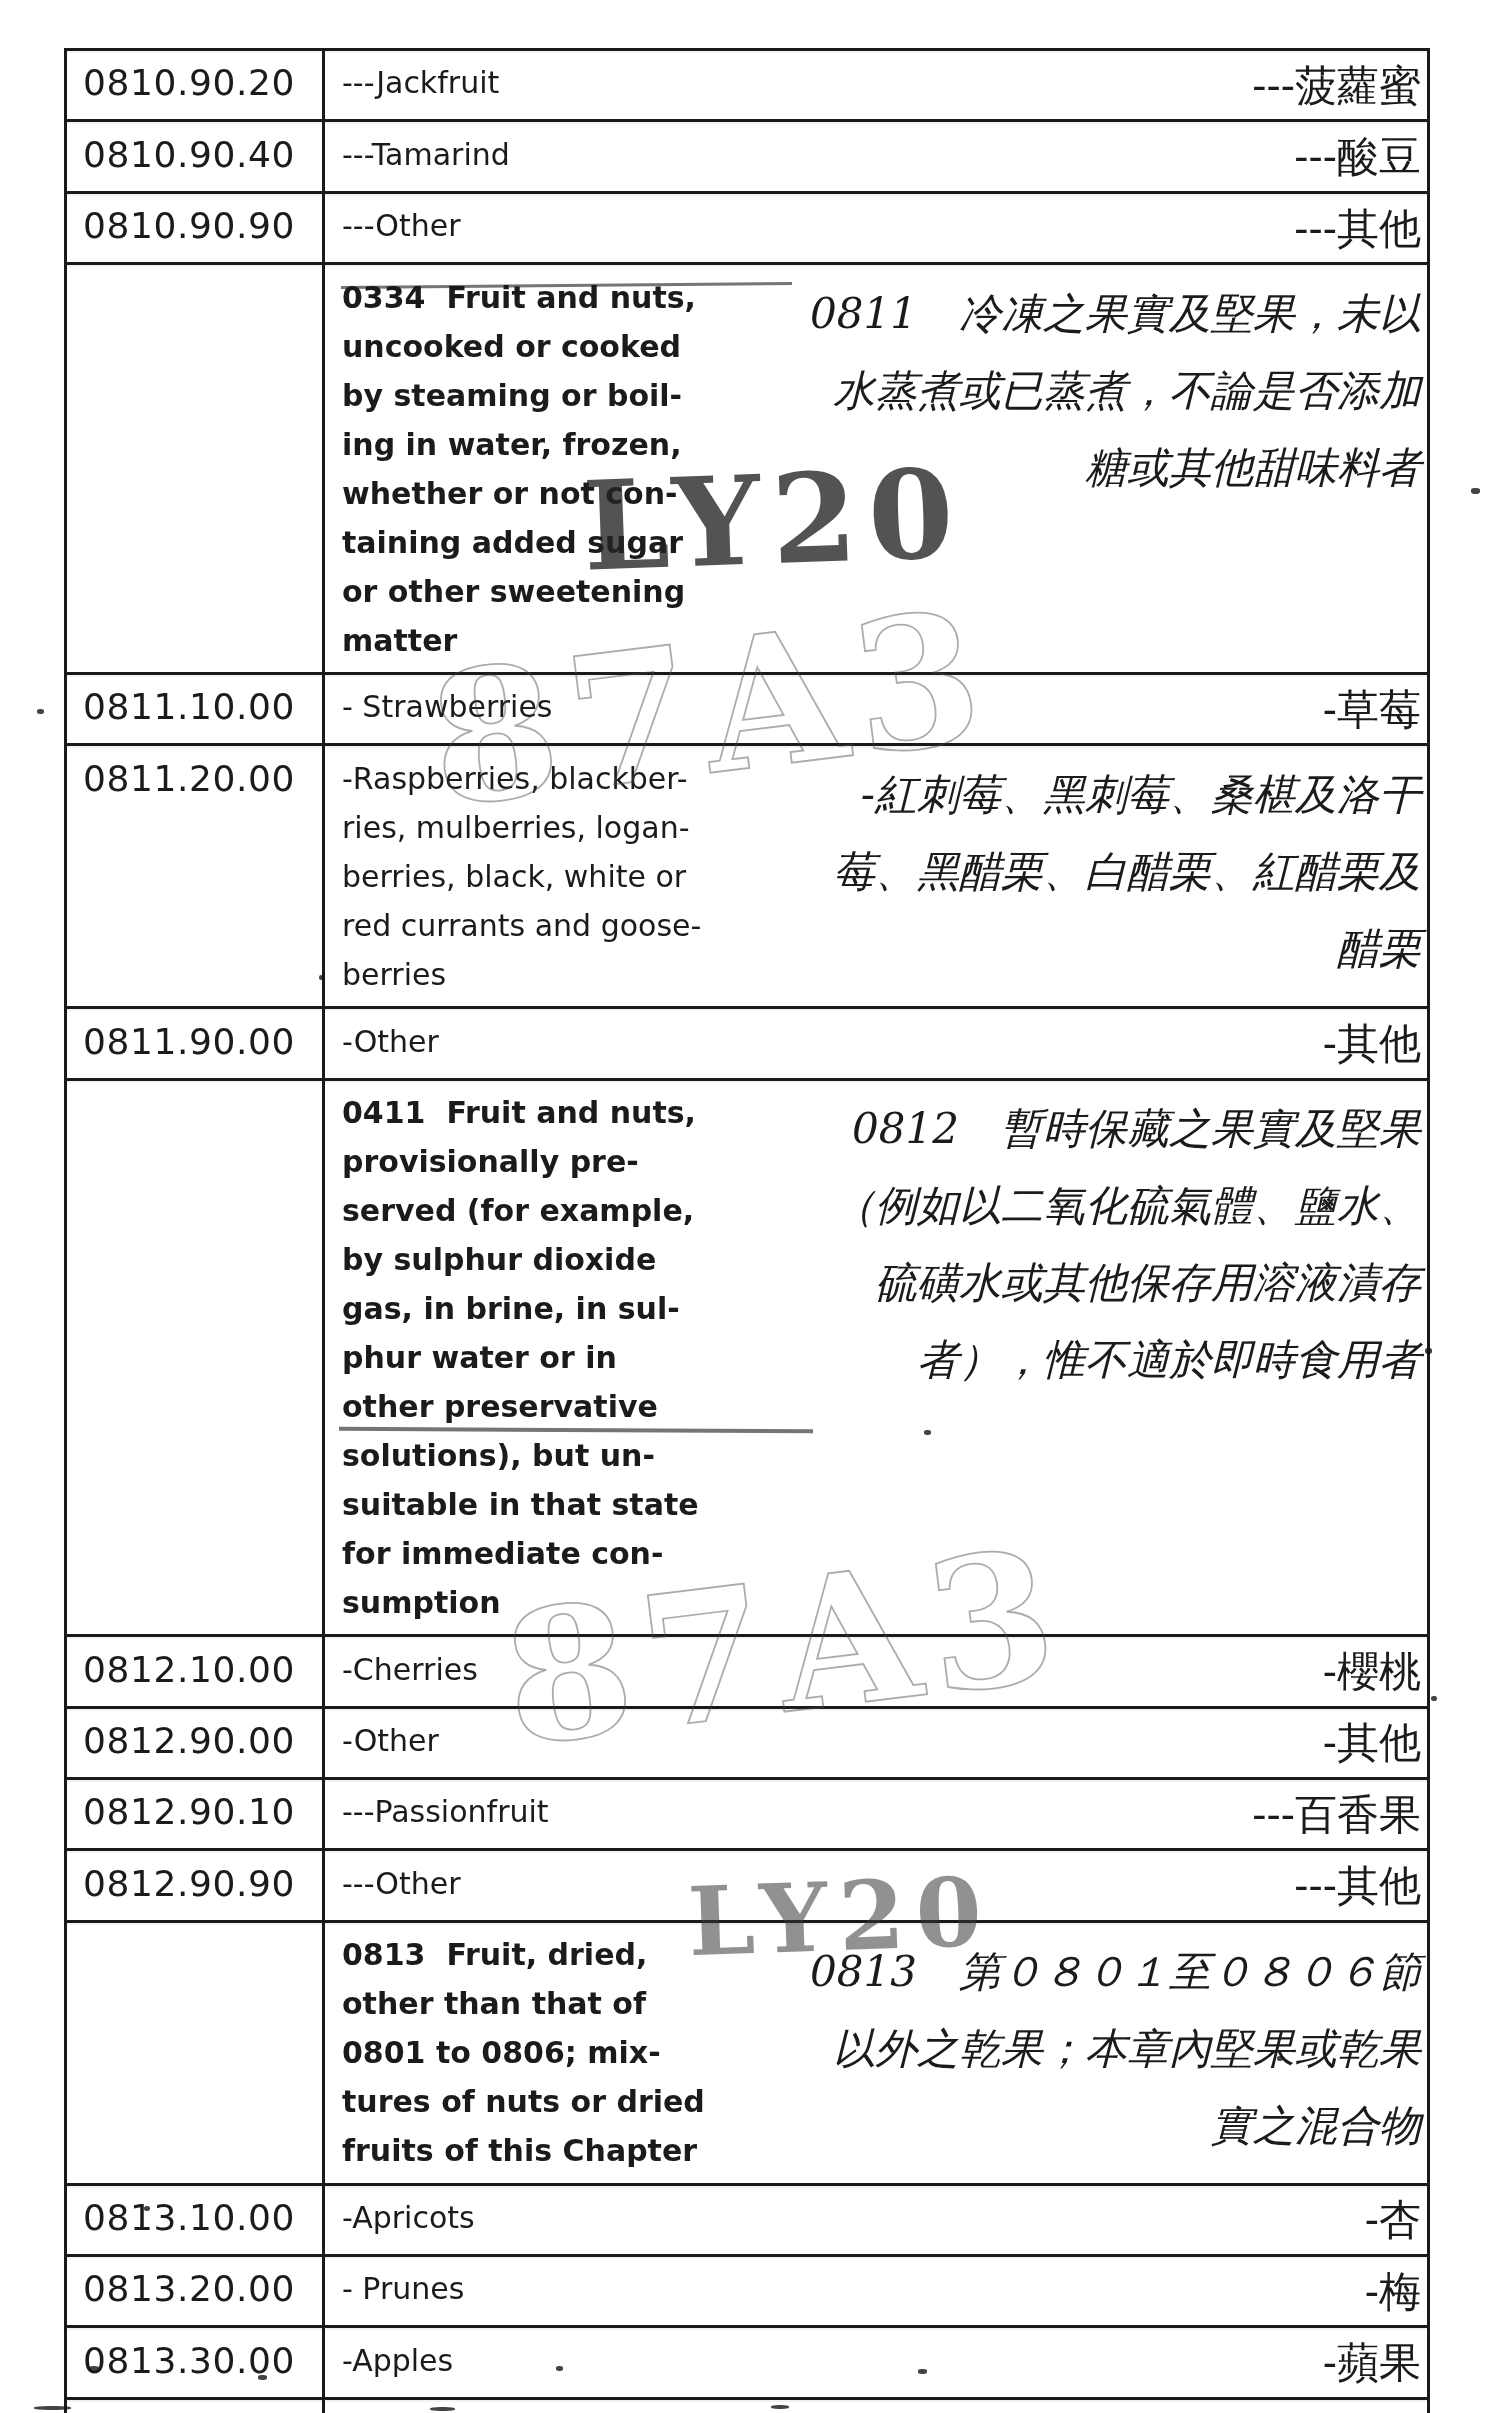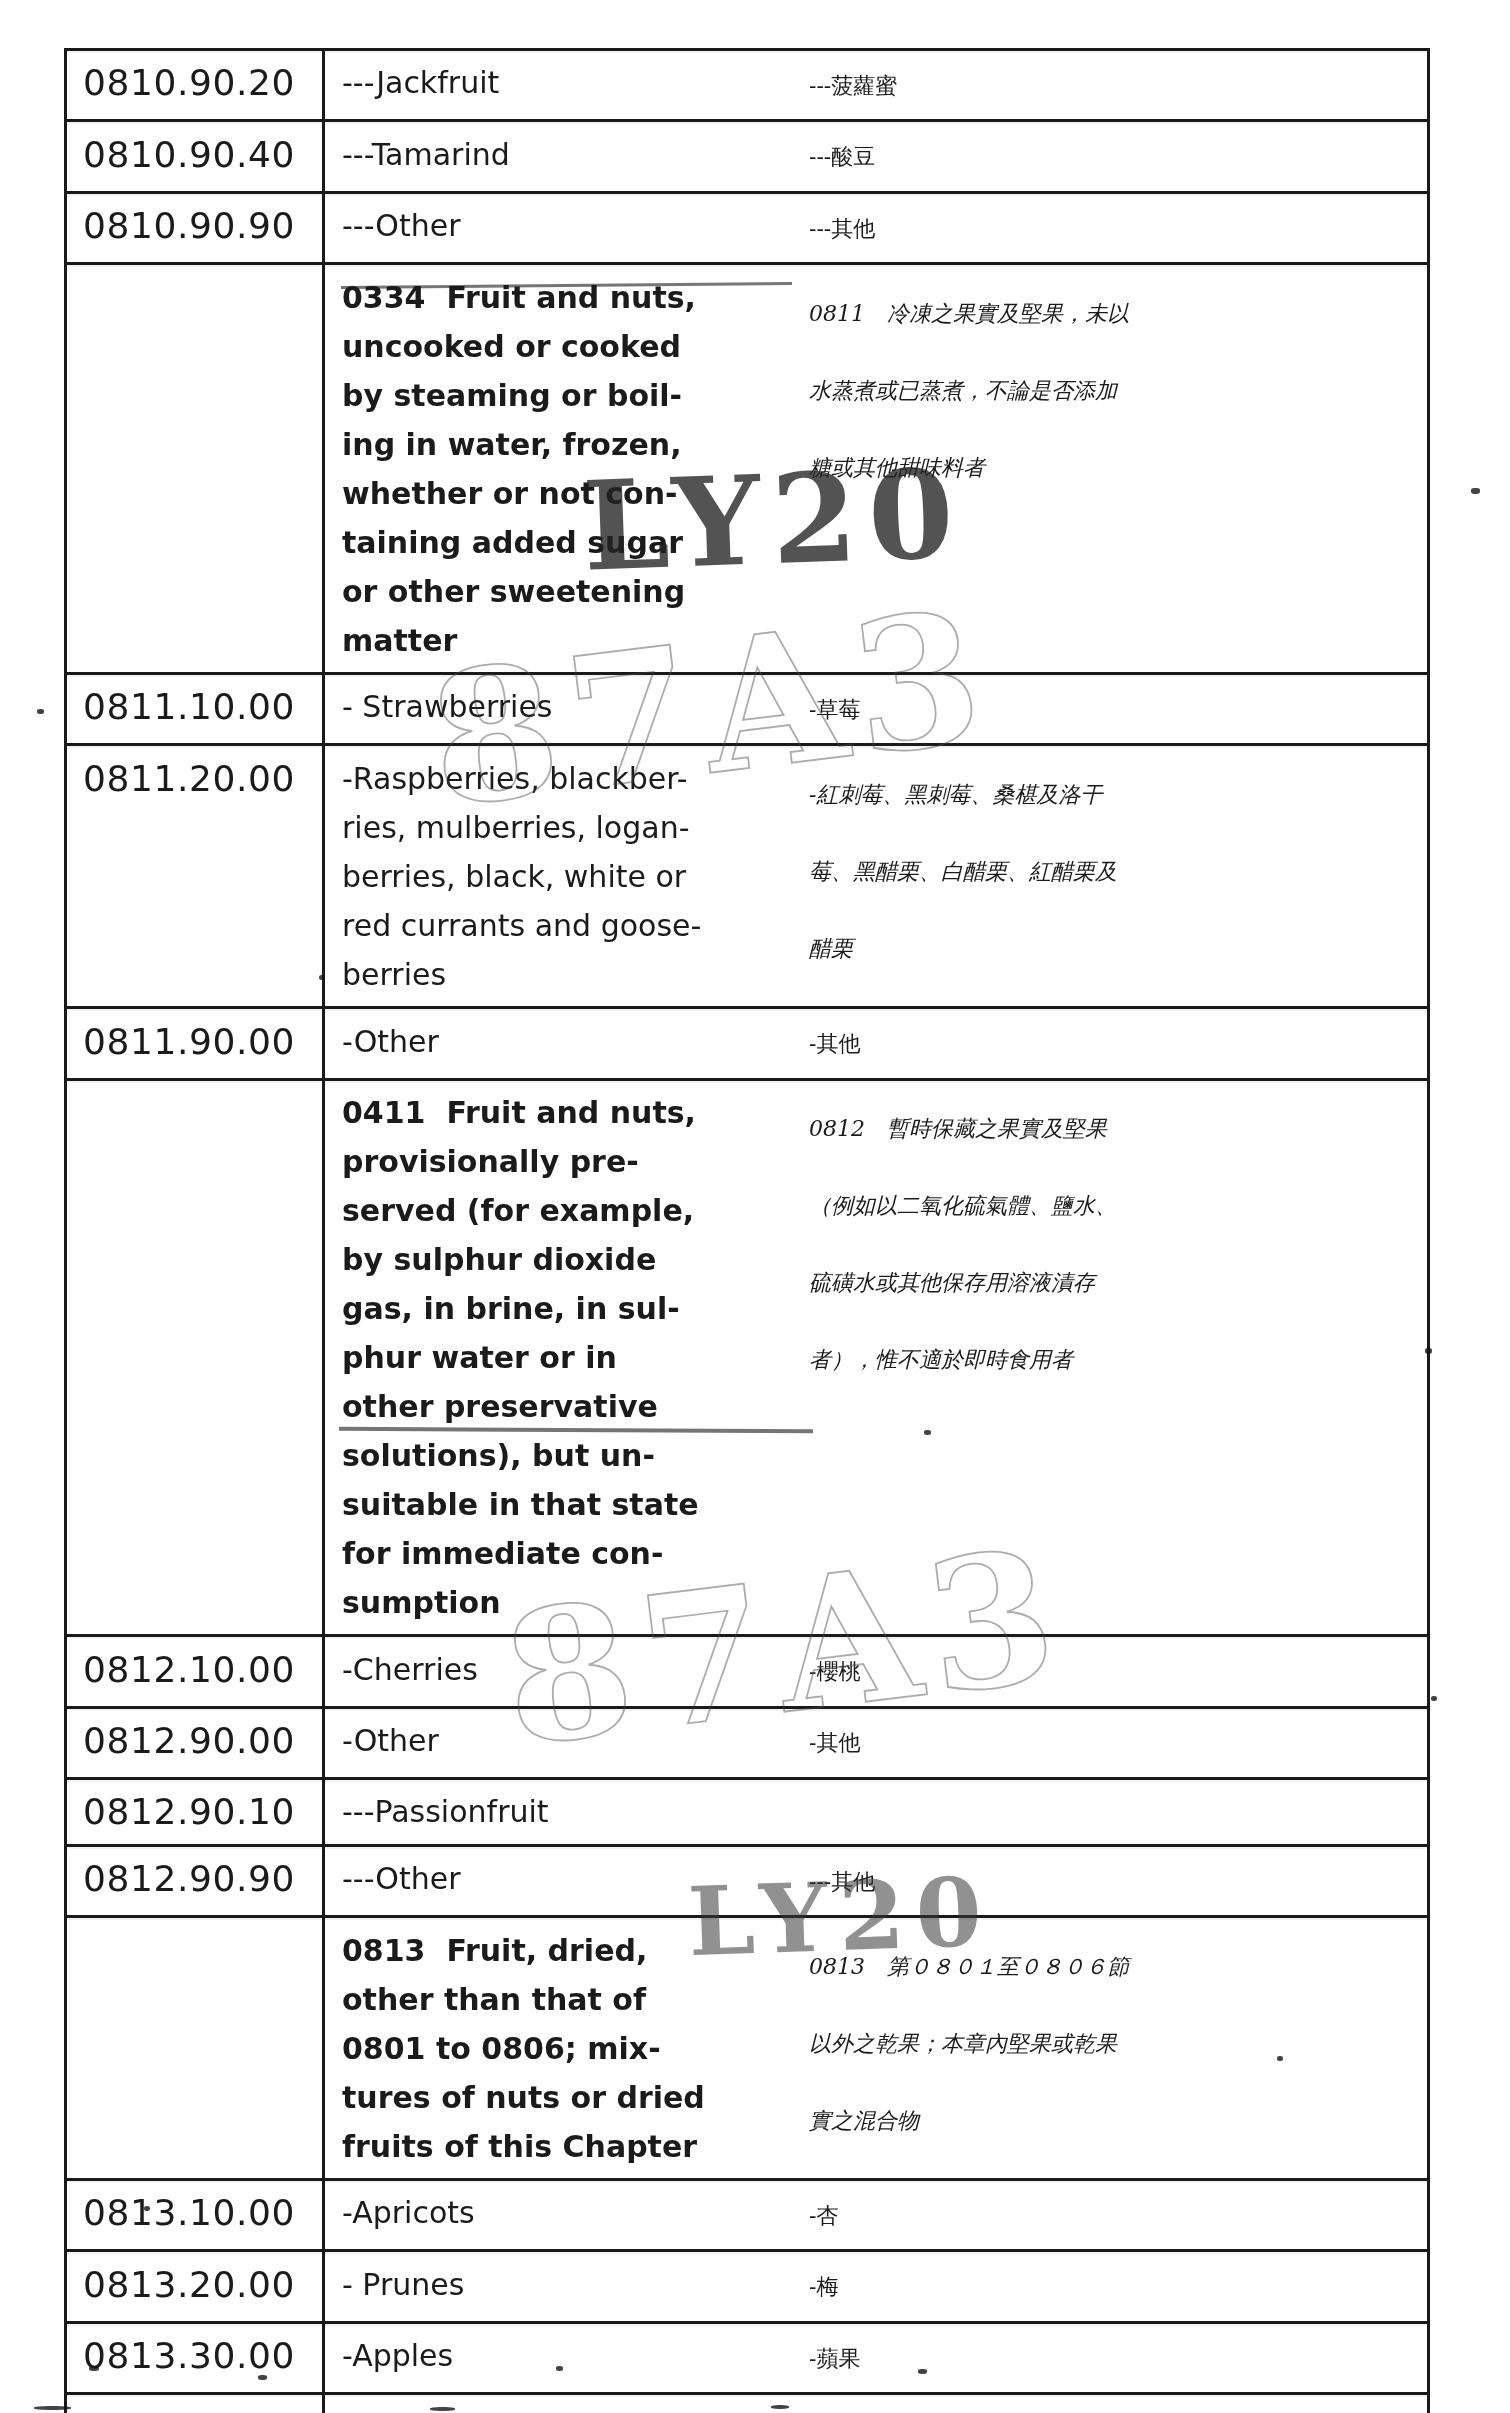--- a/index.html
+++ b/index.html
@@ -56,24 +56,25 @@
     box-sizing: border-box;
     padding: 7.4px 0 7.4px 17px;
     font-size: 30px;
     line-height: 49px;
     white-space: pre-wrap;
   }
   .desc-zh {
     flex: 1;
     box-sizing: border-box;
     padding: 9.8px 6.1px 8.6px 11px;
-    font-size: 22px;
+    font-size: 42px;
     line-height: 50px;
     white-space: pre-wrap;
     font-family: "DejaVu Serif", "Liberation Serif", serif;
+    text-align: right;
   }
   .row.heading .desc-en { font-weight: 700; }
   .row.zh-multi .desc-zh { line-height: 77px; font-style: italic; }
   
   .stamp {
     position: absolute;
     font-family: "DejaVu Serif", "Liberation Serif", serif;
     font-weight: 700;
     letter-spacing: 11px;
     white-space: nowrap;
@@ -206,20 +207,21 @@
       <div class="cell-desc">
         <div class="desc-en">-Other</div>
         <div class="desc-zh">-其他</div>
       </div>
     </div>
 
     <div class="row">
       <div class="cell-code">0812.90.10</div>
       <div class="cell-desc">
         <div class="desc-en">---Passionfruit</div>
+        <div class="desc-zh">---百香果</div>
       </div>
     </div>
 
     <div class="row">
       <div class="cell-code">0812.90.90</div>
       <div class="cell-desc">
         <div class="desc-en">---Other</div>
         <div class="desc-zh">---其他</div>
       </div>
     </div>

